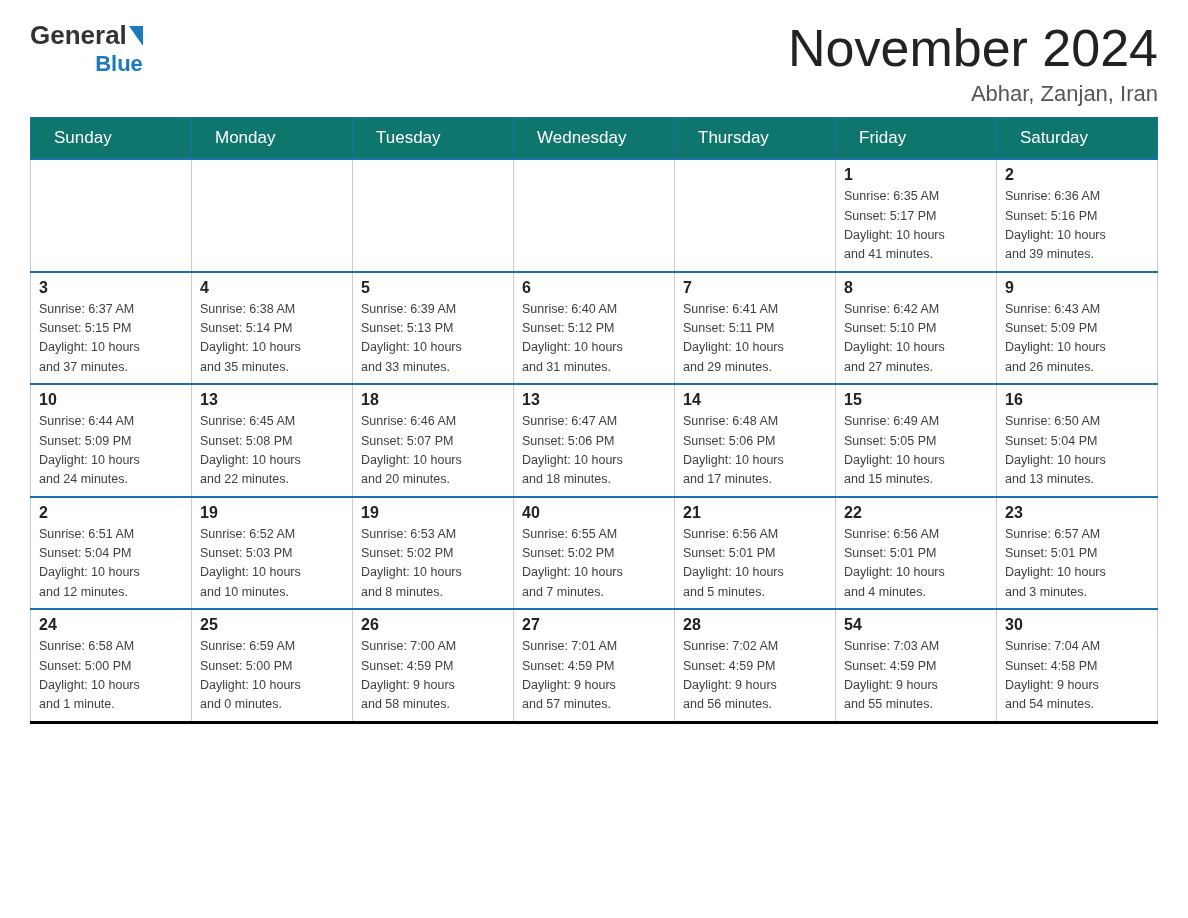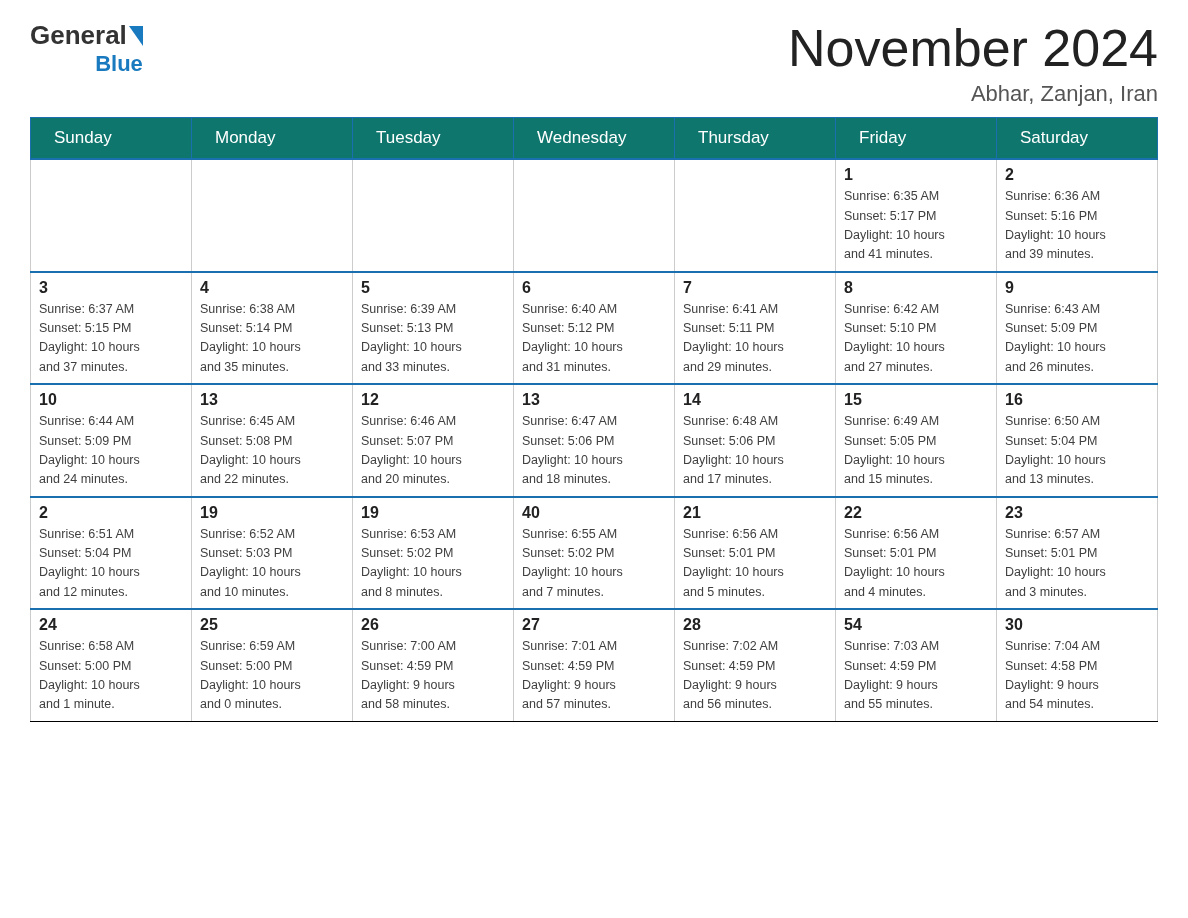--- a/index.html
+++ b/index.html
@@ -97,21 +97,21 @@
     }
     .day-info {
       font-size: 12.5px;
       color: #404040;
       line-height: 1.55;
     }
     .empty-cell {
       background: #f9f9f9;
     }
     .calendar tbody tr:last-child td {
-      border-bottom: 1px solid #000000;
+      border-bottom: 3px solid #000000;
     }
   </style>
 </head>
 <body>
 
 <div class="header">
   <div class="logo">
     <div class="logo-top">
       <span class="logo-text-general">General</span>
       <div class="logo-triangle"></div>
@@ -187,21 +187,21 @@
       <tr>
         <td>
           <span class="day-num">10</span>
           <div class="day-info">Sunrise: 6:44 AM<br>Sunset: 5:09 PM<br>Daylight: 10 hours<br>and 24 minutes.</div>
         </td>
         <td>
           <span class="day-num">13</span>
           <div class="day-info">Sunrise: 6:45 AM<br>Sunset: 5:08 PM<br>Daylight: 10 hours<br>and 22 minutes.</div>
         </td>
         <td>
-          <span class="day-num">12</span>
+          <span class="day-num">18</span>
           <div class="day-info">Sunrise: 6:46 AM<br>Sunset: 5:07 PM<br>Daylight: 10 hours<br>and 20 minutes.</div>
         </td>
         <td>
           <span class="day-num">13</span>
           <div class="day-info">Sunrise: 6:47 AM<br>Sunset: 5:06 PM<br>Daylight: 10 hours<br>and 18 minutes.</div>
         </td>
         <td>
           <span class="day-num">14</span>
           <div class="day-info">Sunrise: 6:48 AM<br>Sunset: 5:06 PM<br>Daylight: 10 hours<br>and 17 minutes.</div>
         </td>

